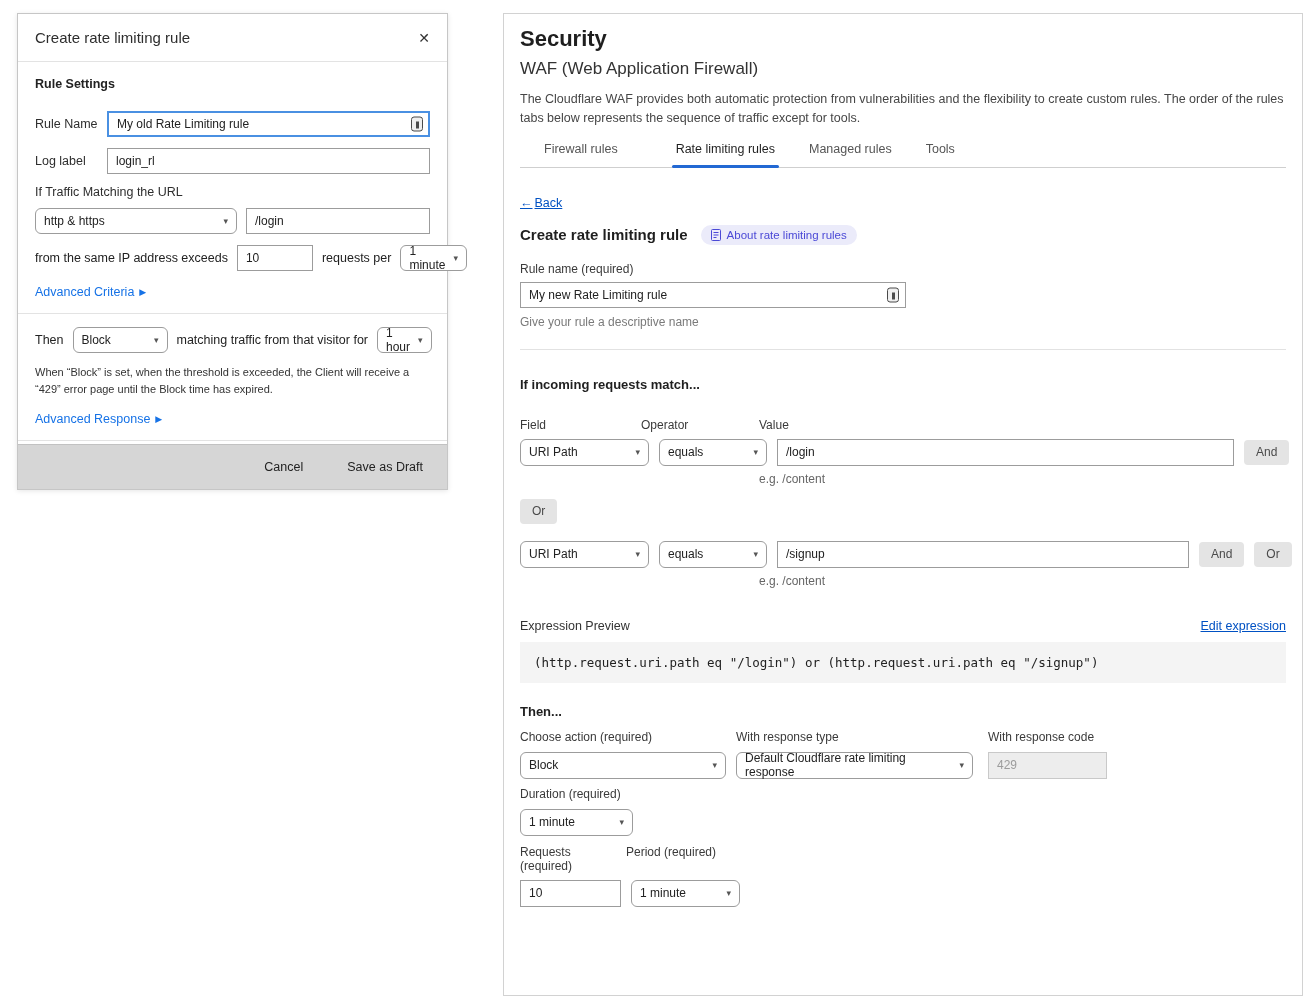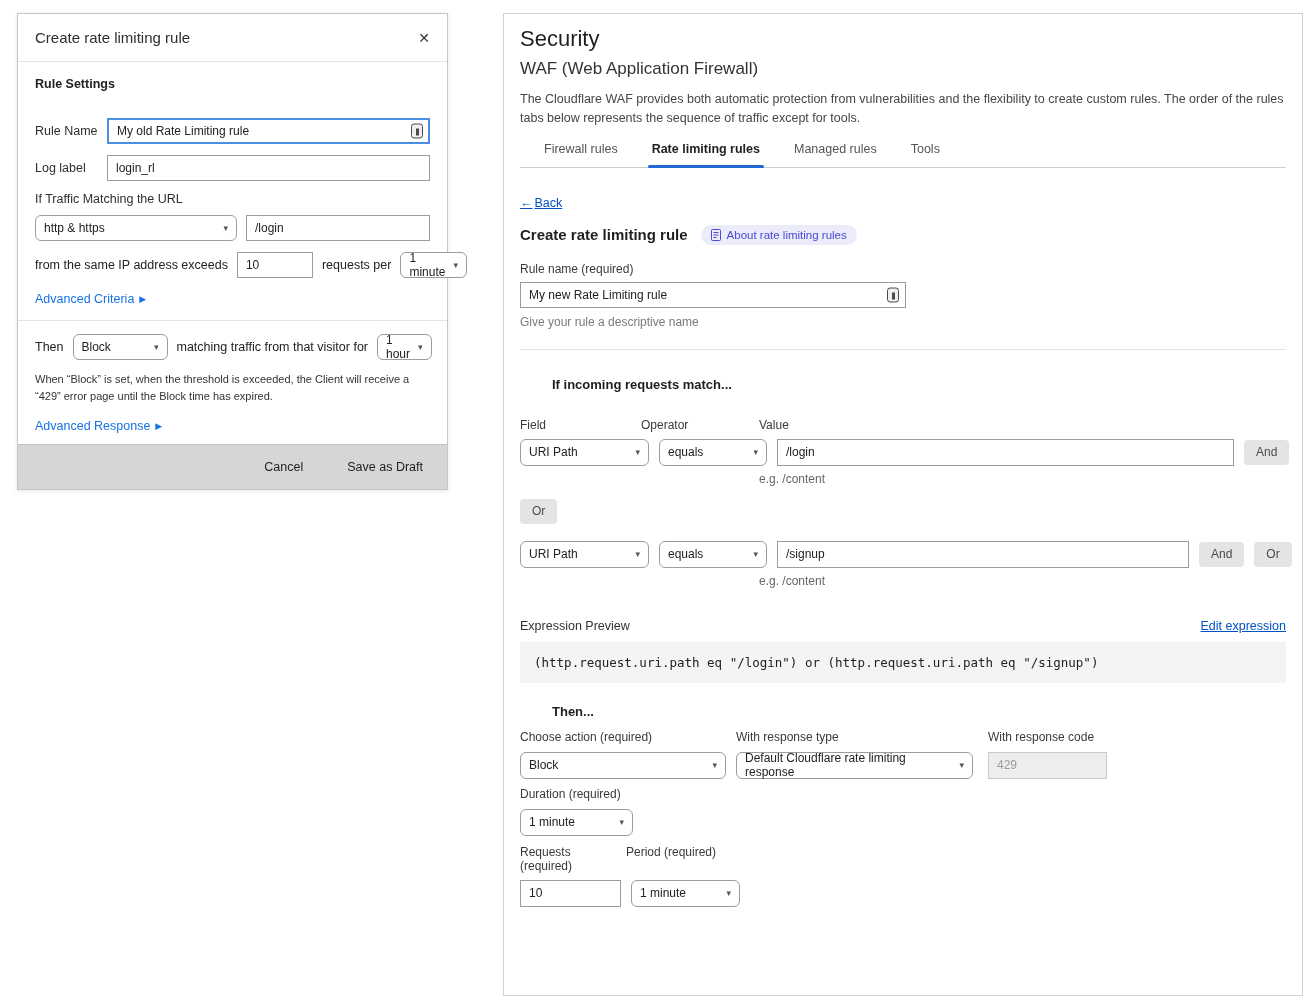--- a/index.html
+++ b/index.html
@@ -6,21 +6,21 @@
   html,body { width:1316px; height:1003px; background:#ffffff; font-family:"Liberation Sans","DejaVu Sans",sans-serif; color:#222; }
 
   
   .dialog { position:absolute; left:17px; top:13px; width:431px; height:477px;
             background:#fff; border:1px solid #c6c6c6; box-shadow:0 1px 5px rgba(0,0,0,.10); }
   .d-header { height:48px; display:flex; align-items:center; justify-content:space-between;
               padding:0 17px; border-bottom:1px solid #e3e3e3; }
   .d-title { font-size:15px; color:#2e2e2e; }
   .d-close { background:none; border:none; font-size:14px; color:#333; cursor:pointer; line-height:1; }
   .d-body { padding:15px 17px 0; }
-  .d-section-title { font-weight:bold; font-size:12.5px; margin-bottom:27px; }
+  .d-section-title { font-weight:bold; font-size:12.5px; margin-bottom:20px; }
   .d-row { display:flex; align-items:center; margin-bottom:11px; gap:9px; }
   .d-label { width:63px; flex:none; font-size:12.5px; color:#2e2e2e; }
   .tb-wrap { position:relative; flex:1; display:flex; }
   .tb { width:100%; height:26px; border:1px solid #9c9c9c; border-radius:0; padding:0 8px;
         font-size:12px; font-family:inherit; color:#222; background:#fff; outline:none; }
   .tb.focused { border:2px solid #4a90e2; }
   .tb.has-icon { padding-right:24px; }
   .autofill { position:absolute; right:7px; top:50%; transform:translateY(-50%);
               width:12px; height:15px; border:1px solid #4a4a4a; border-radius:3px;
               background:#efefef; display:flex; align-items:flex-end; justify-content:center; }
@@ -35,39 +35,39 @@
   .d-divider { border-top:1px solid #e3e3e3; margin:13px -17px; }
   .d-note { font-size:11px; color:#333; line-height:1.55; margin:10px 0 11px; }
   .d-footer { position:absolute; bottom:0; left:0; right:0; height:45px; background:#d6d6d6;
               border-top:1px solid #c2c2c2; display:flex; align-items:center; justify-content:flex-end;
               gap:44px; padding:0 24px; }
   .d-footer button { background:none; border:none; font-size:12.5px; color:#222; cursor:pointer; font-family:inherit; }
 
   
   .panel { position:absolute; left:503px; top:13px; width:800px; height:983px;
            background:#fff; border:1px solid #d2d2d2; padding:12px 16px; overflow:hidden; font-size:12.5px; }
-  .p-title { font-size:22px; font-weight:normal; color:#1f1f1f; }
+  .p-title { font-size:22px; font-weight:bold; color:#1f1f1f; }
   .p-subtitle { font-size:17px; font-weight:normal; color:#333; margin-top:7px; }
   .p-desc { font-size:12.5px; color:#464646; line-height:1.5; margin-top:11px; max-width:766px; }
   .tabs { display:flex; gap:34px; margin-top:14px; padding-left:24px; border-bottom:1px solid #cfcfcf; }
   .tab { position:relative; padding-bottom:11px; font-size:12.5px; color:#555; cursor:pointer; }
-  .tab.active { color:#1f1f1f; font-weight:bold; }
+  .tab.active { color:#1f1f1f; font-weight:normal;margin-left:24px; }
   .tab.active::after { content:""; position:absolute; left:-4px; right:-4px; bottom:-1px; height:3px;
                        background:#2268d3; border-radius:2px; }
   .back { display:inline-flex; align-items:center; gap:2px; margin-top:28px; color:#0051c3;
           font-size:12.5px; text-decoration:underline; cursor:pointer; }
   .form-title-row { display:flex; align-items:center; gap:13px; margin-top:15px; }
   .form-title { font-size:15px; font-weight:bold; color:#1f1f1f; }
   .badge { display:inline-flex; align-items:center; gap:6px; background:#ebebfa; color:#4b49d6;
            font-size:11.5px; padding:4px 10px; border-radius:10px; cursor:pointer; }
   .f-label { font-size:12px; color:#3a3a3a; margin-top:17px; margin-bottom:6px; }
   .rn-wrap { position:relative; width:386px; }
   .help { font-size:12px; color:#7a7a7a; margin-top:7px; }
   .p-divider { border-top:1px solid #e2e2e2; margin:20px 0 0; }
-  .sec-h { font-size:13px; font-weight:bold; color:#1f1f1f;margin-left:32px; }
+  .sec-h { font-size:13px; font-weight:bold; color:#1f1f1f; }
   .m-labels { display:flex; margin-top:26px; font-size:12px; color:#3a3a3a; }
   .m-labels .l1 { width:121px; } .m-labels .l2 { width:118px; }
   .m-row { display:flex; align-items:center; gap:10px; margin-top:7px; }
   .sel-field { width:129px; flex:none; }
   .sel-op { width:108px; flex:none; }
   .val-1 { width:457px; flex:none; }
   .val-2 { width:412px; flex:none; }
   .chip { background:#e4e4e4; border:none; border-radius:4px; height:25px; padding:0 12px;
           font-size:12px; color:#4a4a4a; cursor:pointer; font-family:inherit; }
   .x-btn { background:none; border:none; font-size:14px; color:#333; cursor:pointer; padding:0 2px; }

